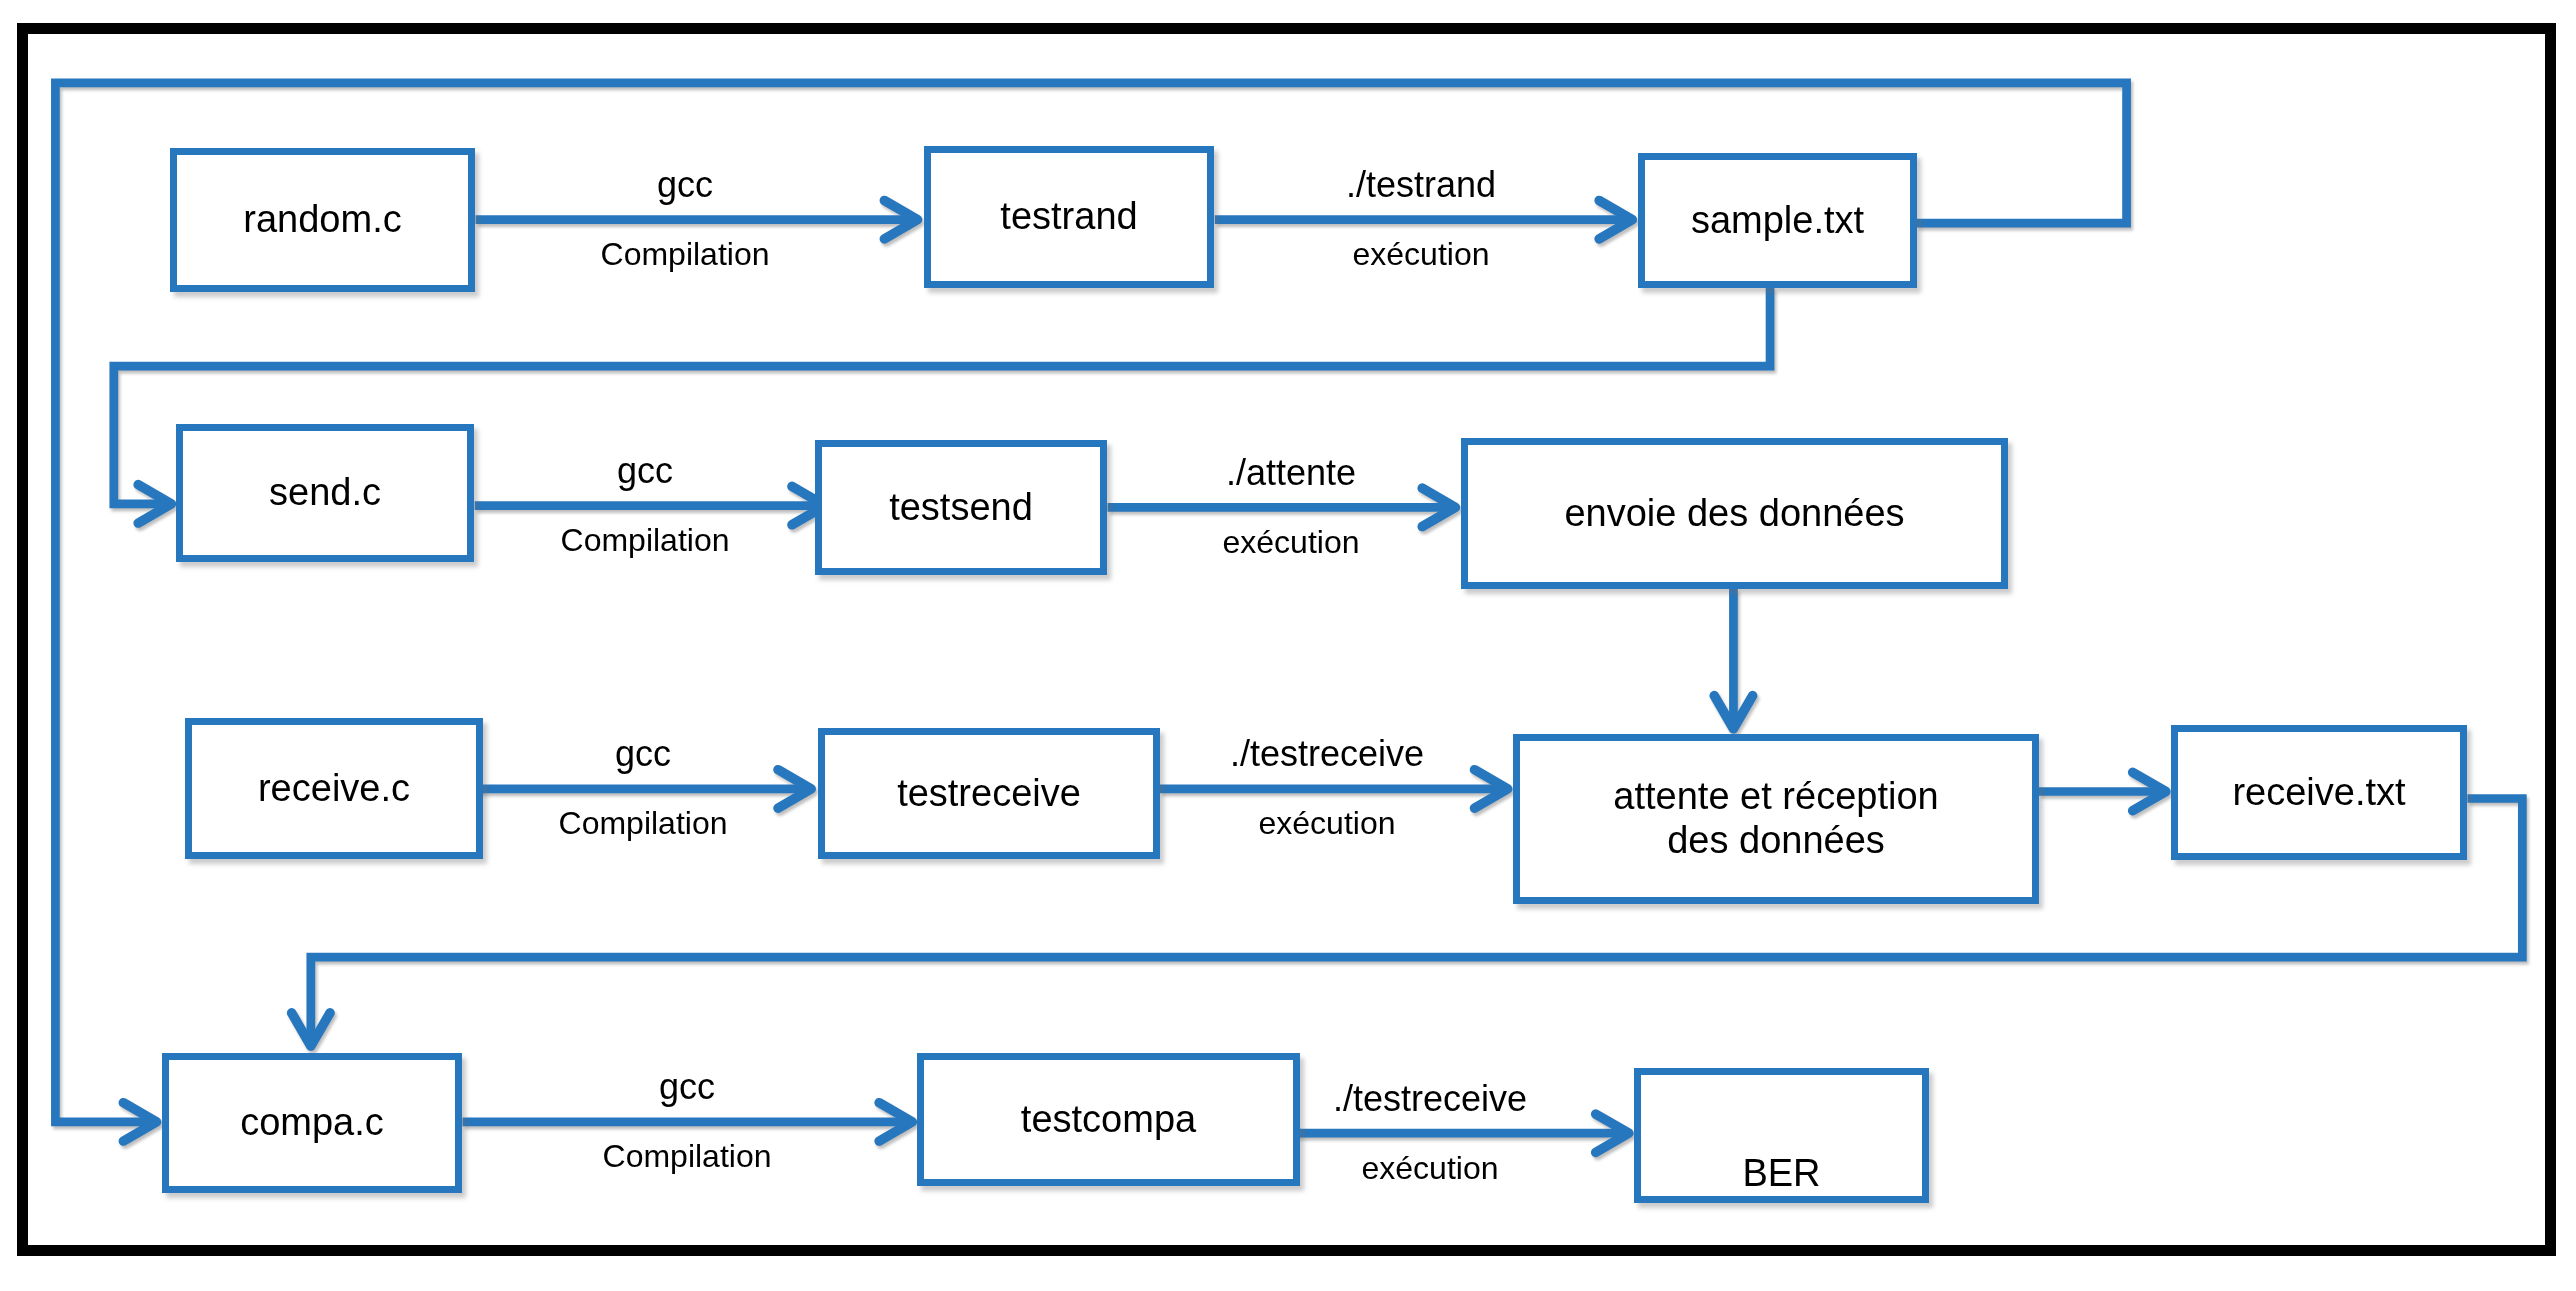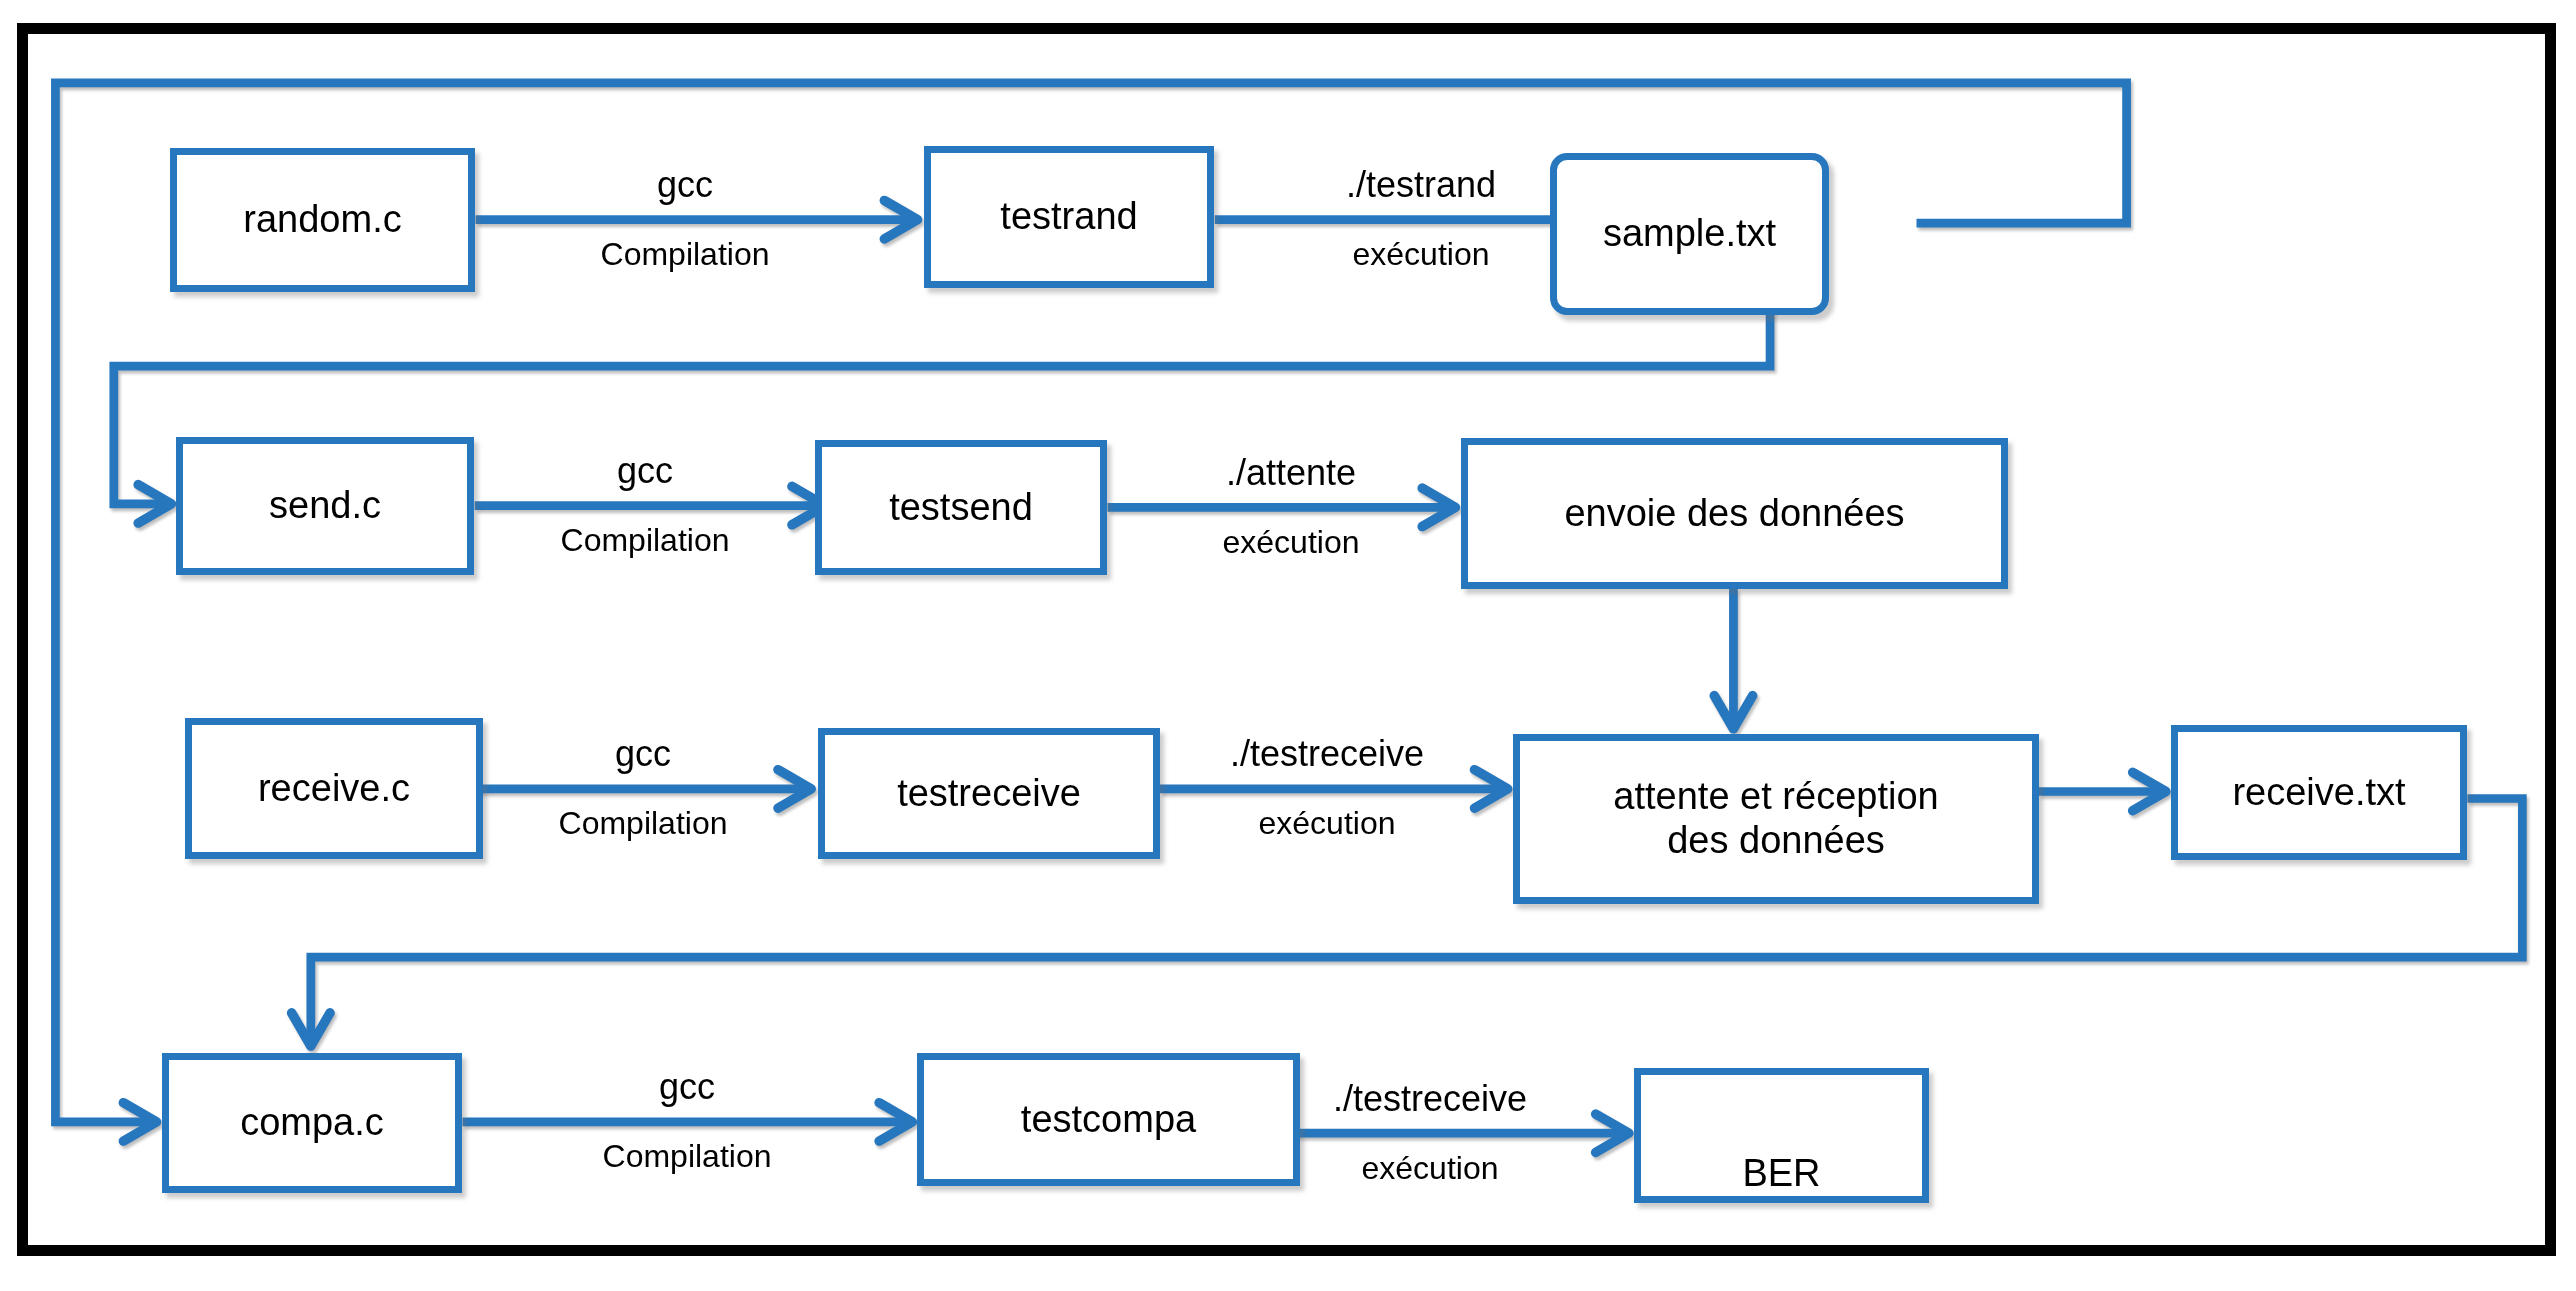--- a/index.html
+++ b/index.html
@@ -92,25 +92,25 @@
 
     <path class="wire" d="M2198,256 L2439,256 L2439,95 L63,95 L63,1287 L179,1287" marker-end="url(#arrow)"></path>
   </svg>
 
   <div class="node" style="left:170px; top:148px; width:305px; height:144px;">
     <span>random.c</span>
   </div>
   <div class="node" style="left:924px; top:146px; width:290px; height:142px;">
     <span>testrand</span>
   </div>
-  <div class="node" style="left:1550px; top:153px; width:279px; height:162px;border-radius:17px;">
+  <div class="node" style="left:1638px; top:153px; width:279px; height:135px;">
     <span>sample.txt</span>
   </div>
 
-  <div class="node" style="left:176px; top:437px; width:298px; height:138px;">
+  <div class="node" style="left:176px; top:424px; width:298px; height:138px;">
     <span>send.c</span>
   </div>
   <div class="node" style="left:815px; top:440px; width:292px; height:135px;">
     <span>testsend</span>
   </div>
   <div class="node" style="left:1461px; top:438px; width:547px; height:151px;">
     <span>envoie des données</span>
   </div>
 
   <div class="node" style="left:169px; top:718px; width:298px; height:141px;margin-left:16px;">

